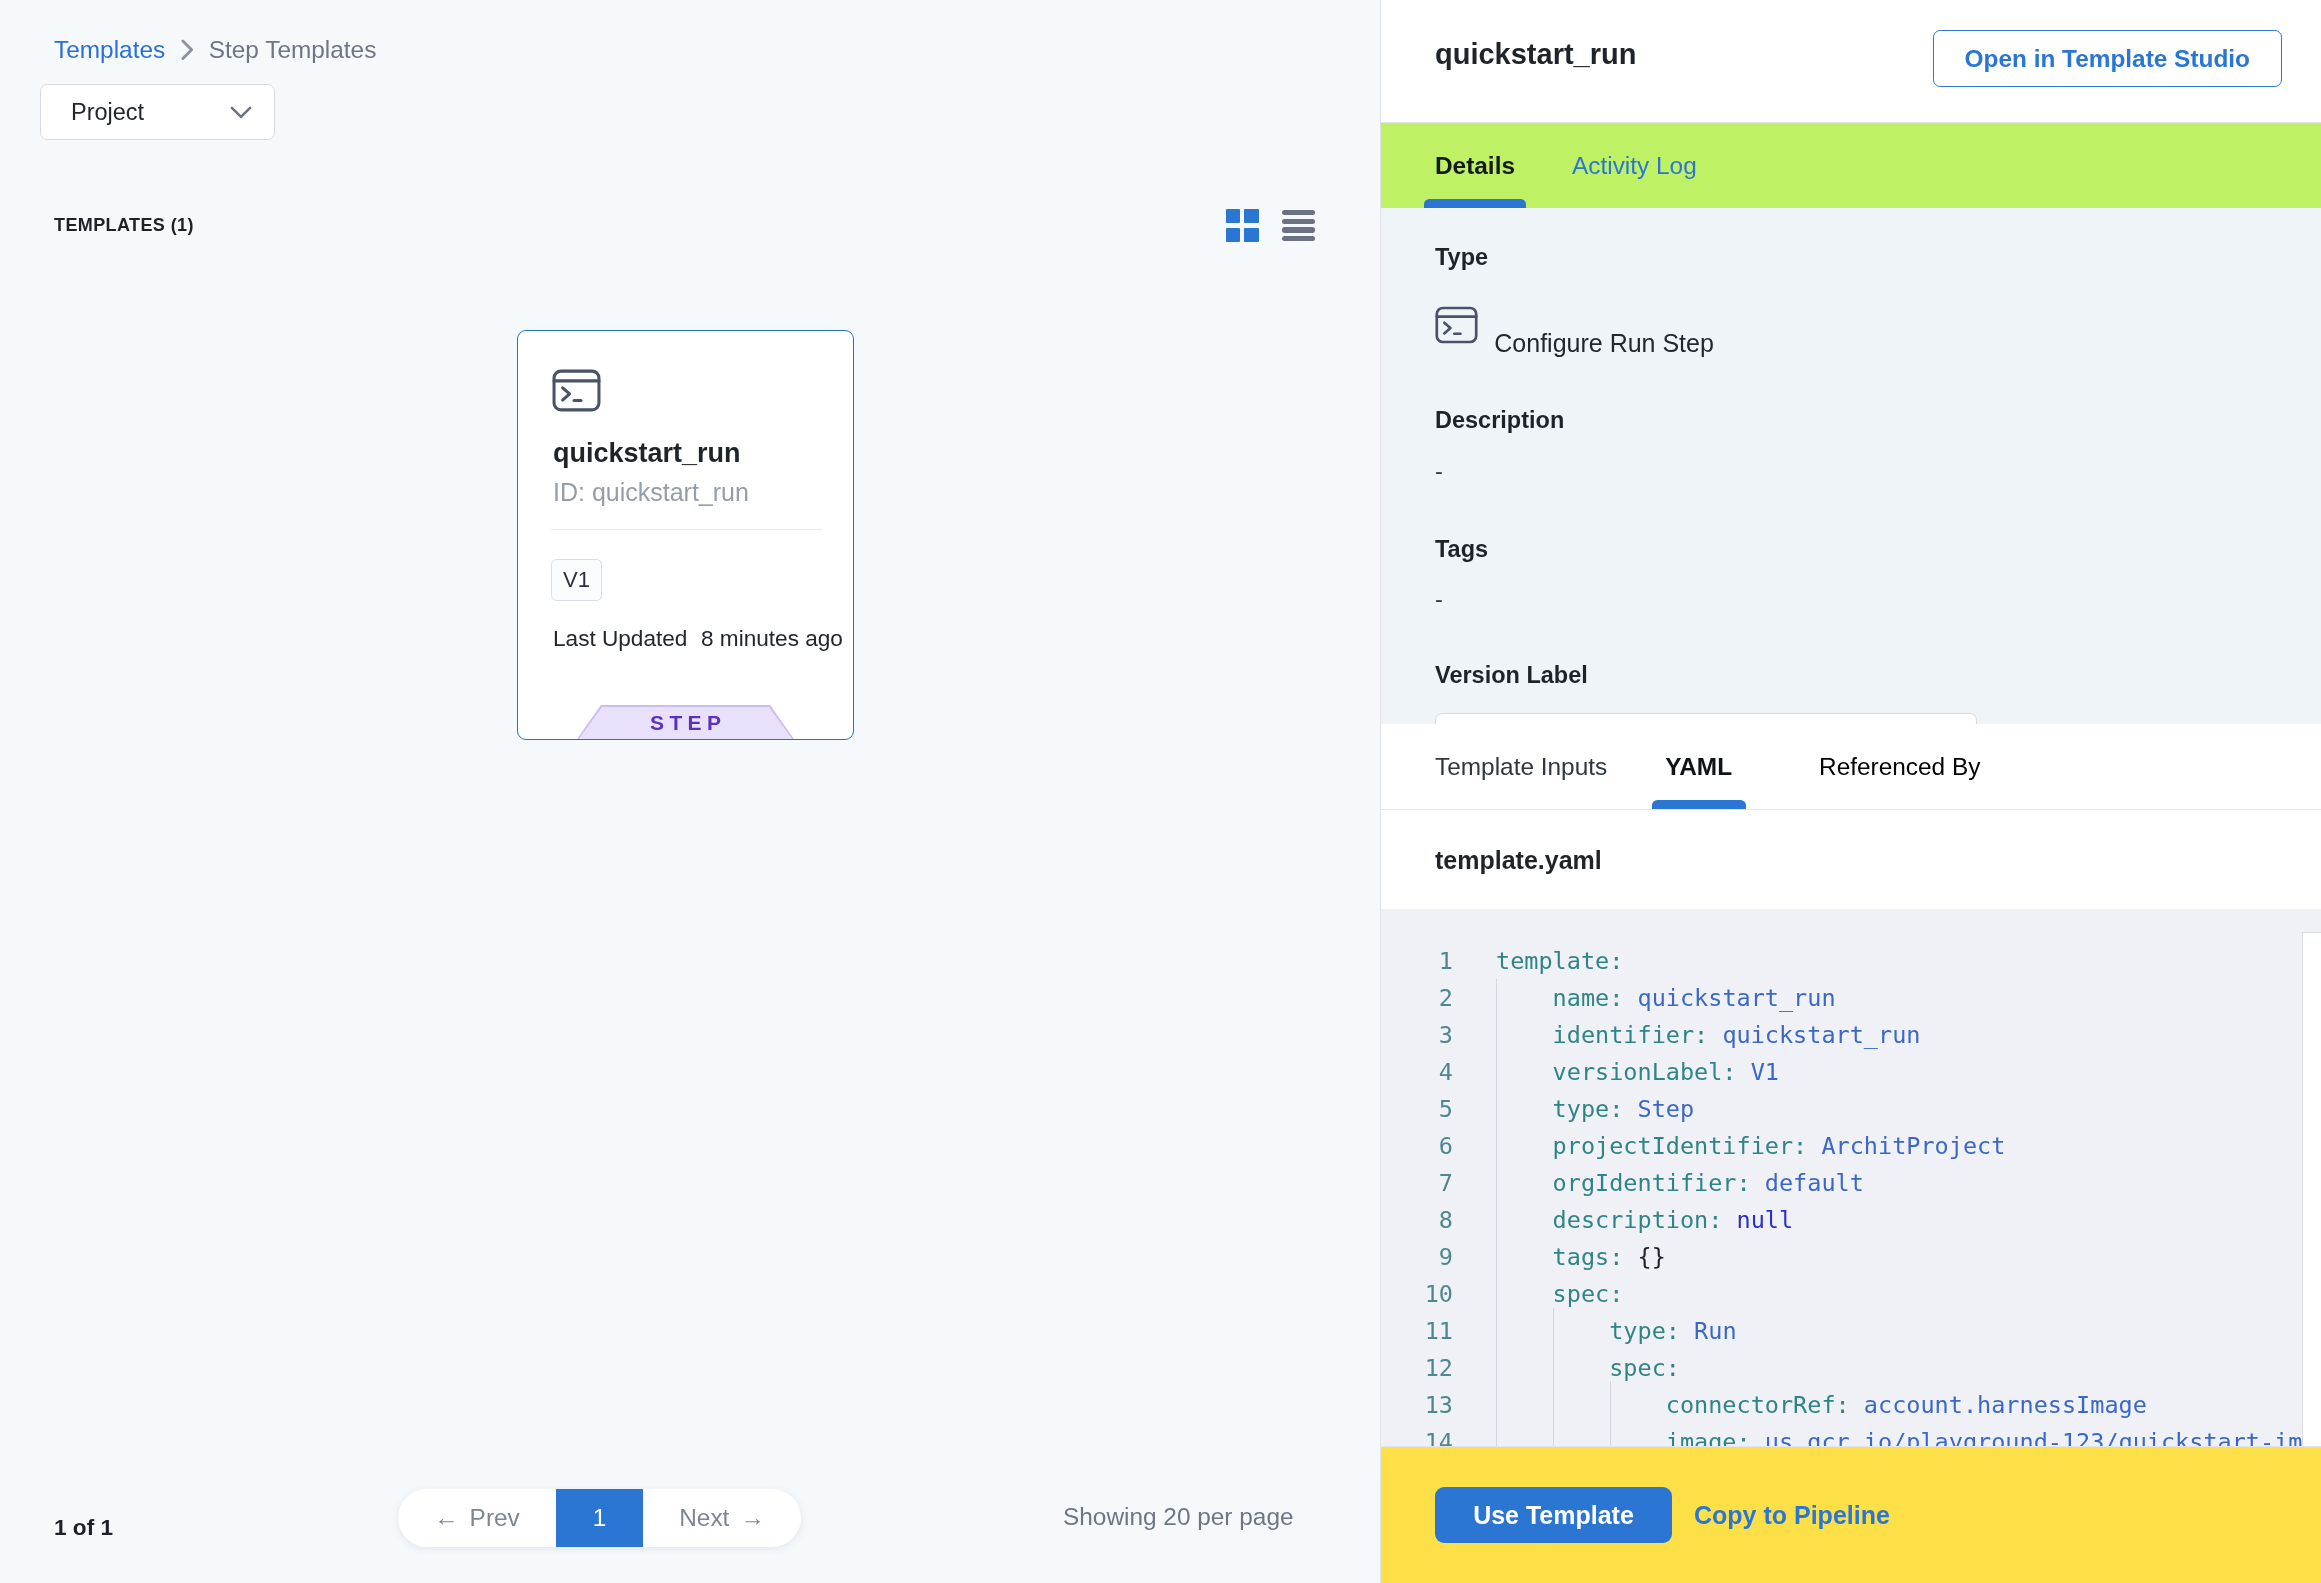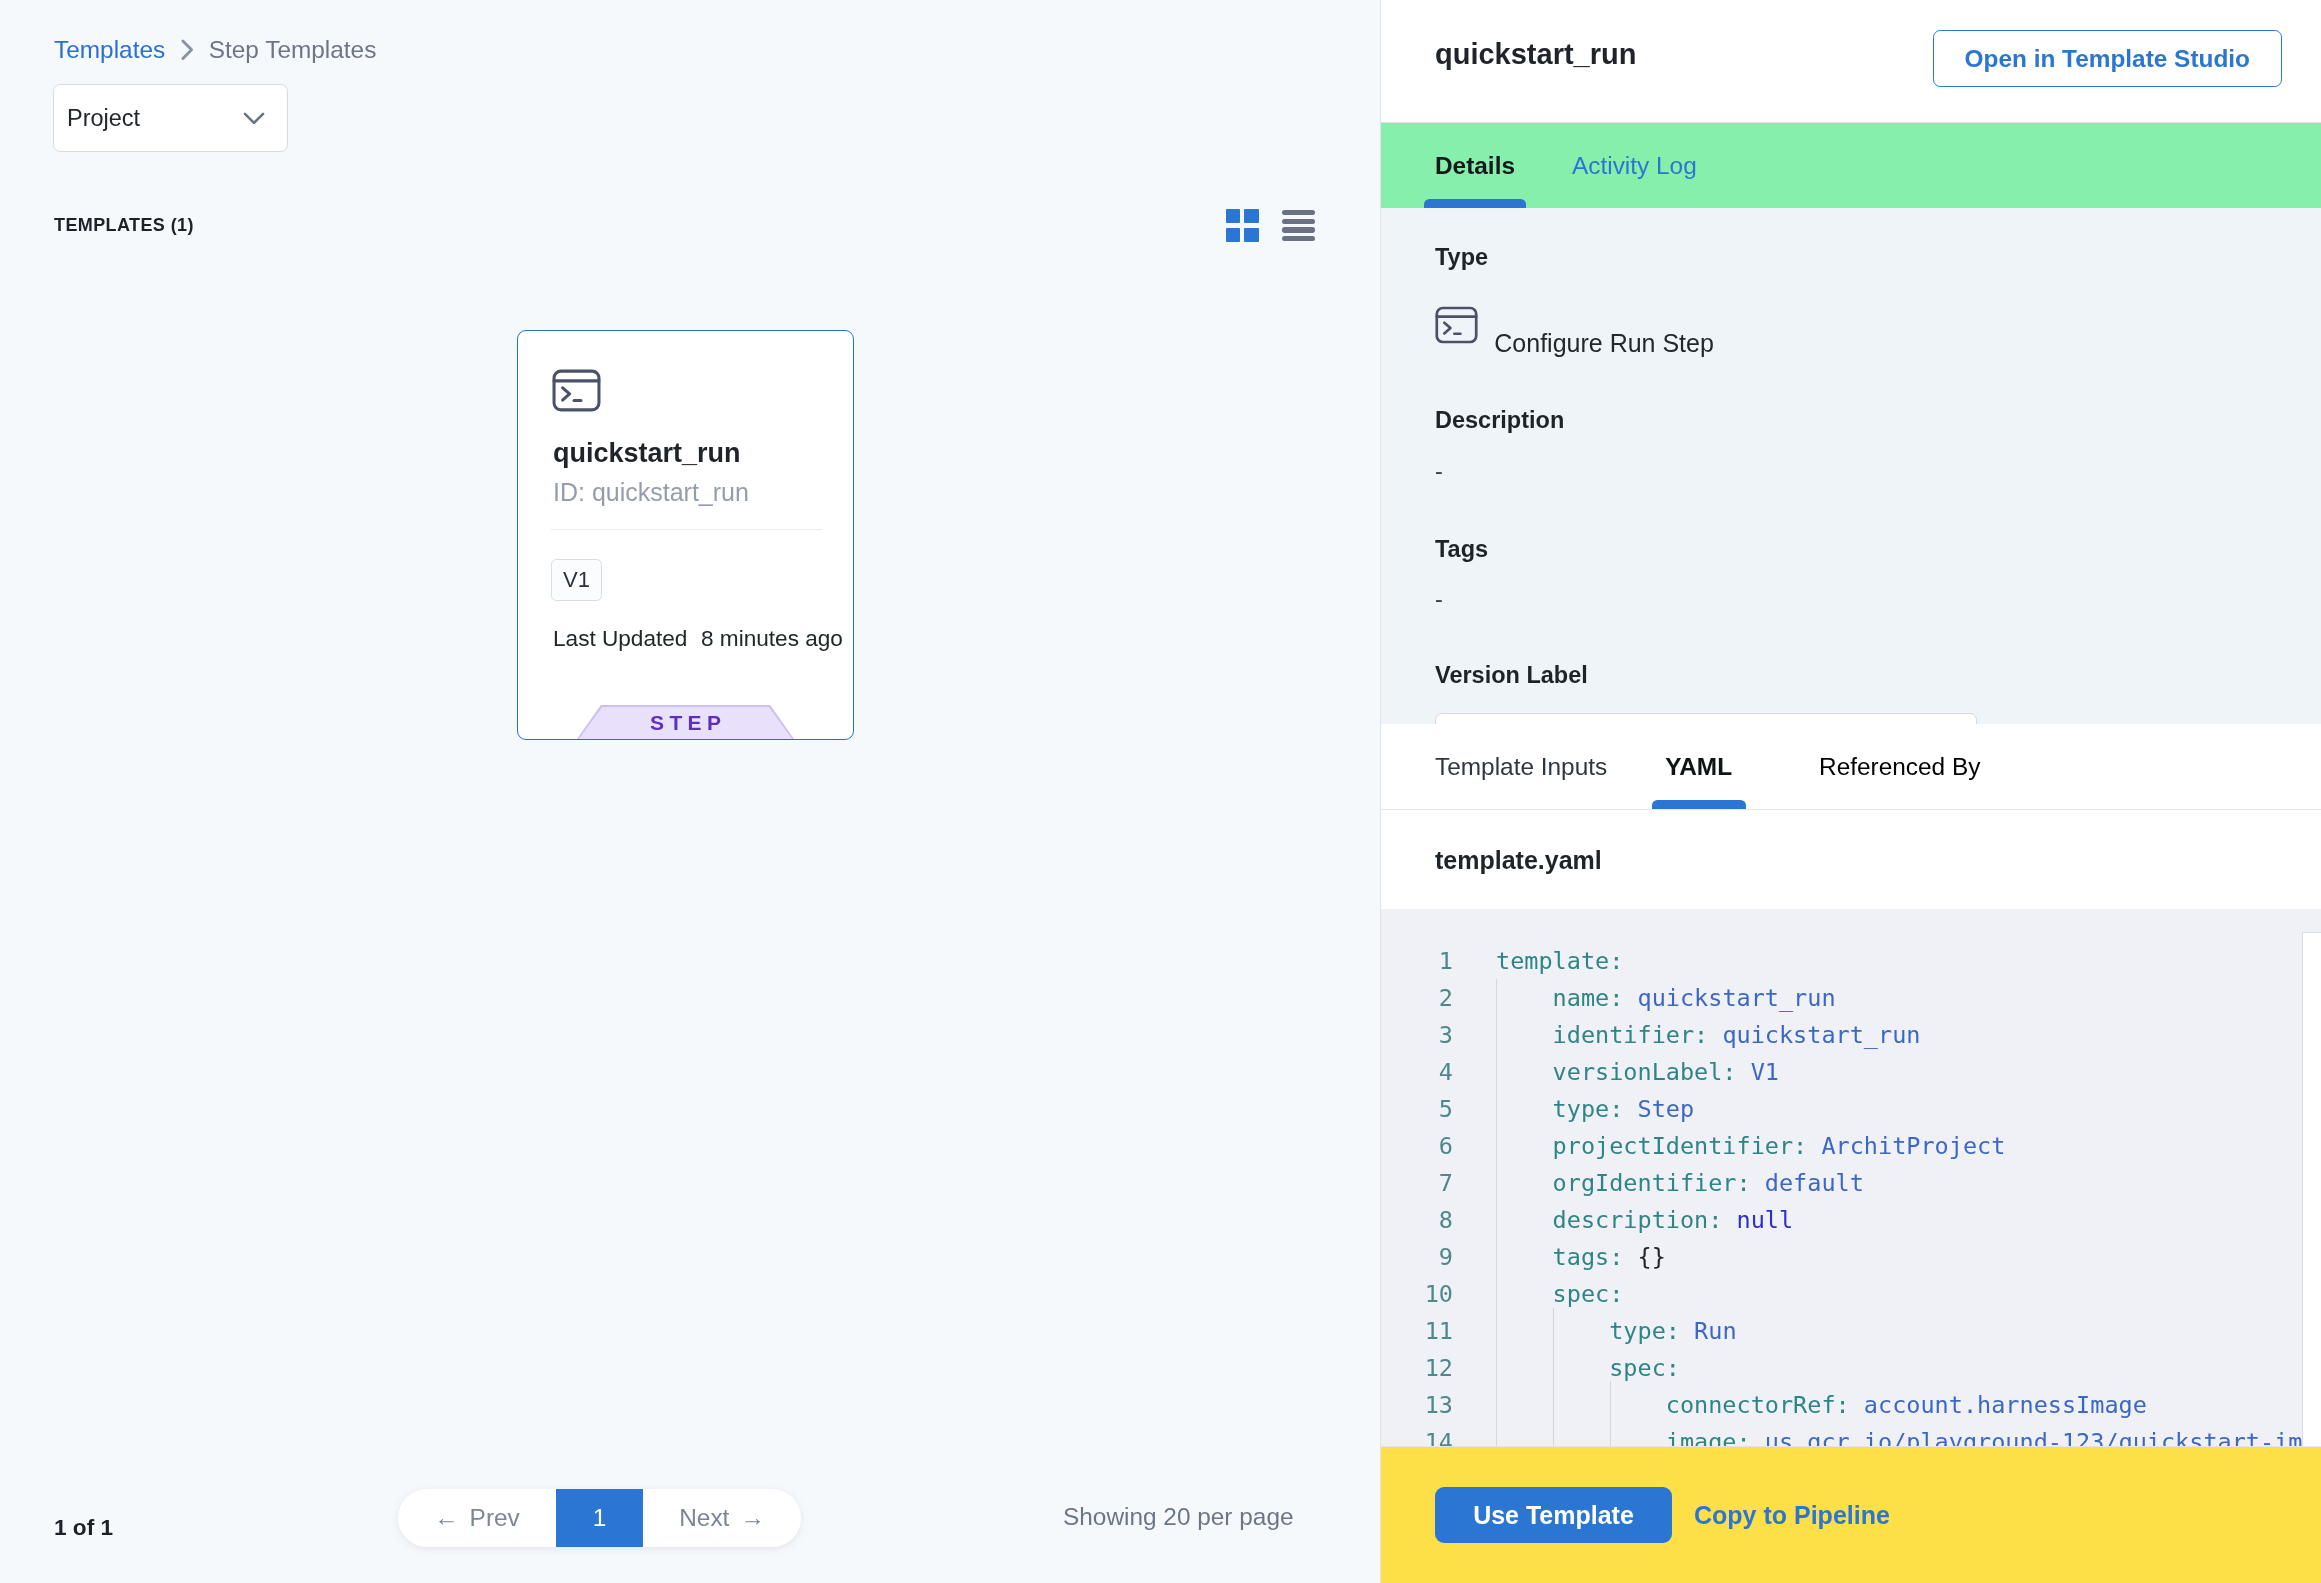--- a/index.html
+++ b/index.html
@@ -5,21 +5,21 @@
   * { margin:0; padding:0; box-sizing:border-box; }
   html,body { width:2321px; height:1583px; overflow:hidden; font-family:"Liberation Sans",sans-serif; background:#f6f9fc; }
 
   
   .left-panel { position:absolute; left:0; top:0; width:1380px; height:1583px; background:#f6f9fc; }
 
   .breadcrumb { position:absolute; left:54px; top:36px; display:flex; align-items:center; gap:14.5px; font-size:24.4px; }
   .crumb-link { color:#2b6fd6; cursor:pointer; }
   .crumb-current { color:#6d7685; }
 
-  .scope-select { position:absolute; left:53px; top:84px; width:235px; height:68px; background:#fff; border:0.9px solid #d6dbe1; border-radius:7.2px; display:flex; align-items:center; justify-content:space-between; padding:0 22px 0 13px; cursor:pointer; }
+  .scope-select { position:absolute; left:40px; top:84px; width:235px; height:56px; background:#fff; border:0.9px solid #d6dbe1; border-radius:7.2px; display:flex; align-items:center; justify-content:space-between; padding:0 22px 0 30px; cursor:pointer; }
   .scope-select .lbl { font-size:23.5px; color:#22272e; }
 
   .search-box { position:absolute; left:306px; top:84px; width:1010px; height:56px; background:#fff; border:0.9px solid #d6dbe1; border-radius:7.2px; display:flex; align-items:center; padding:0 18px; gap:14.5px; }
   .search-box input { border:none; outline:none; flex:1; font-size:24.4px; color:#2a2f37; font-family:"Liberation Sans",sans-serif; background:transparent; }
   .search-box input::placeholder { color:#9aa4b0; }
 
   .list-header { position:absolute; left:54px; top:215px; font-size:18px; font-weight:bold; letter-spacing:0.4px; color:#1e2228; }
 
   .view-toggles { position:absolute; right:65px; top:209px; display:flex; gap:23.5px; }
   .grid-icon { width:33px; height:33px; display:grid; grid-template-columns:1fr 1fr; grid-template-rows:1fr 1fr; gap:4.5px; cursor:pointer; }
@@ -46,21 +46,21 @@
   .pager .pg-page { width:87px; background:#2b76d2; color:#fff; display:flex; align-items:center; justify-content:center; font-size:24.4px; cursor:pointer; }
   .page-size { position:absolute; left:1063px; top:1503px; font-size:24.4px; color:#6d7685; }
 
   
   .right-panel { position:absolute; left:1380px; top:0; width:942px; height:1583px; background:#fff; border-left:0.9px solid #e2e2ea; }
 
   .rp-header { position:absolute; left:0; top:0; width:100%; height:122px; background:#fff; }
   .rp-title { position:absolute; left:54px; top:38px; font-size:29px; font-weight:bold; color:#1f242b; }
   .open-studio-btn { position:absolute; right:40px; top:30px; height:57px; padding:0 31px; background:#fff; border:1.8px solid #2b76d2; border-radius:7.2px; font-size:24.4px; font-weight:bold; color:#2b76d2; display:flex; align-items:center; cursor:pointer; font-family:"Liberation Sans",sans-serif; }
 
-  .rp-tabs { position:absolute; left:0; top:122px; width:100%; height:86px; background:#86efac; border-top:0.9px solid #e3e2ea; display:flex; align-items:center; padding-left:54px; gap:57px; }
+  .rp-tabs { position:absolute; left:0; top:122px; width:100%; height:86px; background:#bef264; border-top:0.9px solid #e3e2ea; display:flex; align-items:center; padding-left:54px; gap:57px; }
   .rp-tab { font-size:24.4px; cursor:pointer; position:relative; height:100%; display:flex; align-items:center; }
   .rp-tab.active { font-weight:bold; color:#16191d; }
   .rp-tab.active::after { content:""; position:absolute; left:-11px; right:-11px; bottom:0; height:9px; border-radius:5.4px 5.4px 0 0; background:#2b76d2; }
   .rp-tab.link { color:#2b76d2; }
 
   .details-section { position:absolute; left:0; top:208px; width:100%; height:516px; background:#eff4f9; padding:36px 54px 0 54px; }
   .fld-label { font-size:23.5px; font-weight:bold; color:#1e232a; }
   .type-row { display:flex; align-items:center; gap:16.3px; margin-top:20px; }
   .type-row .type-val { font-size:25px; color:#23272e;margin-top:38px; }
   .fld-value { font-size:23.5px; color:#3a404a; margin-top:23.5px; }

